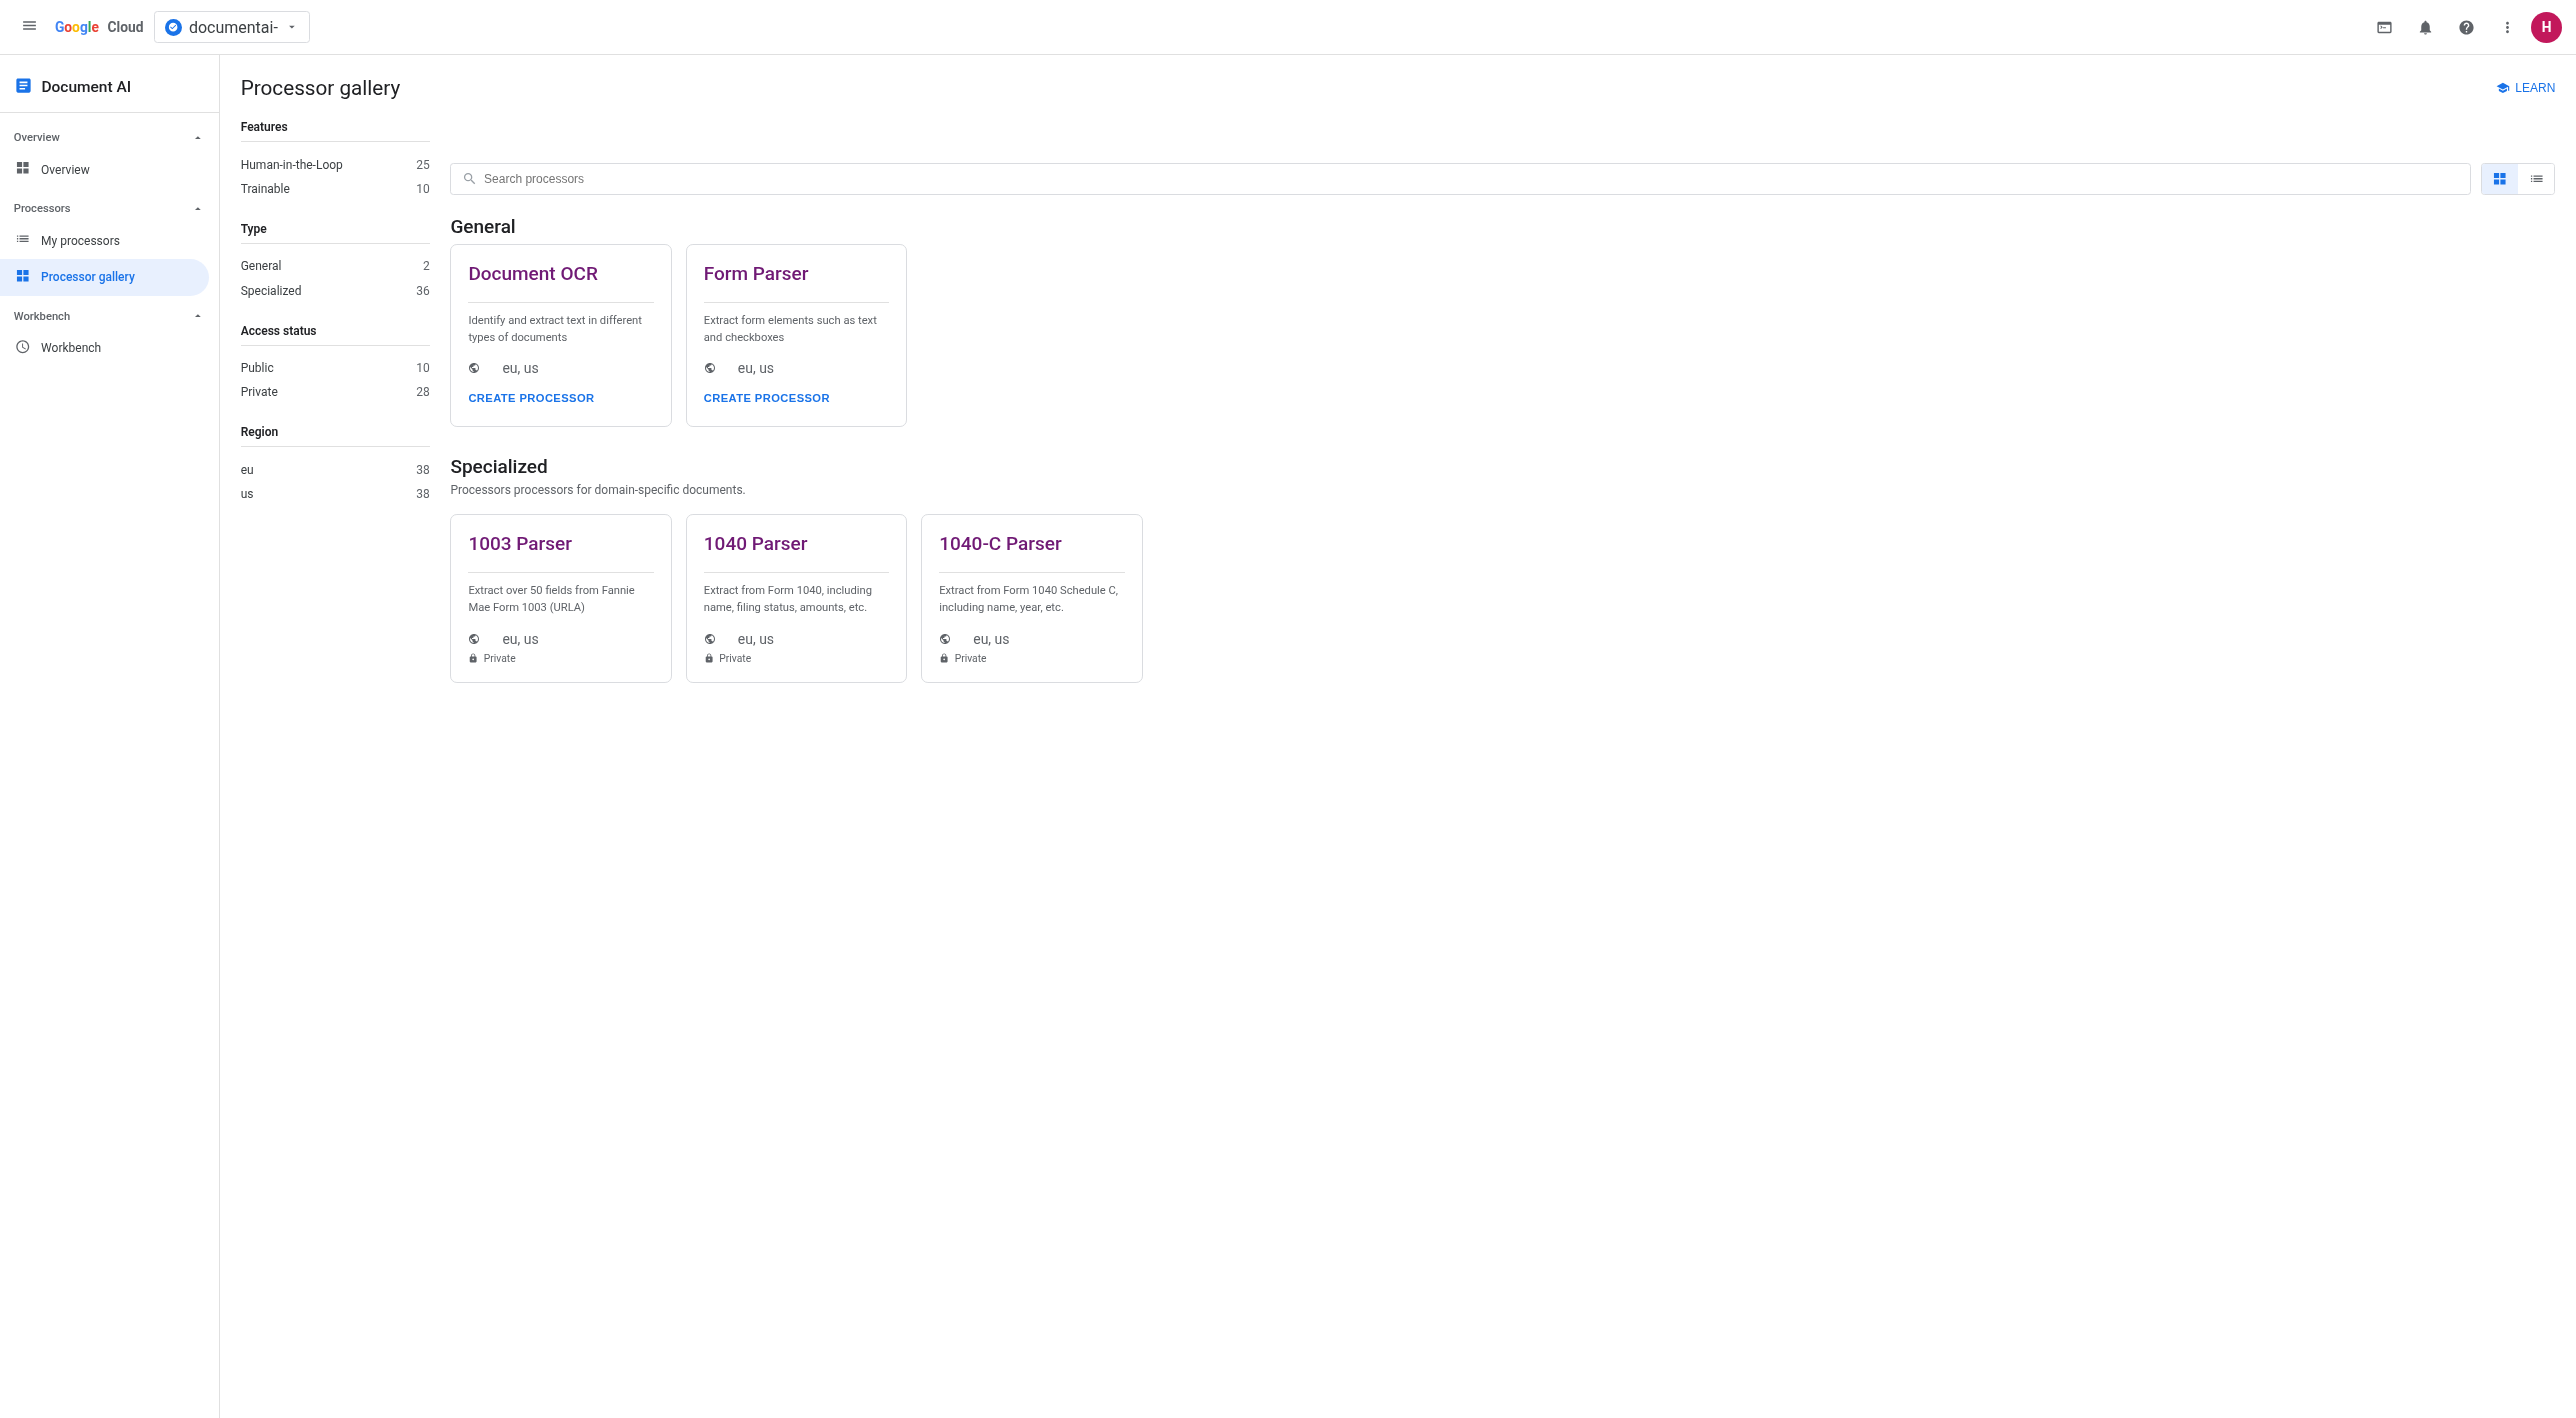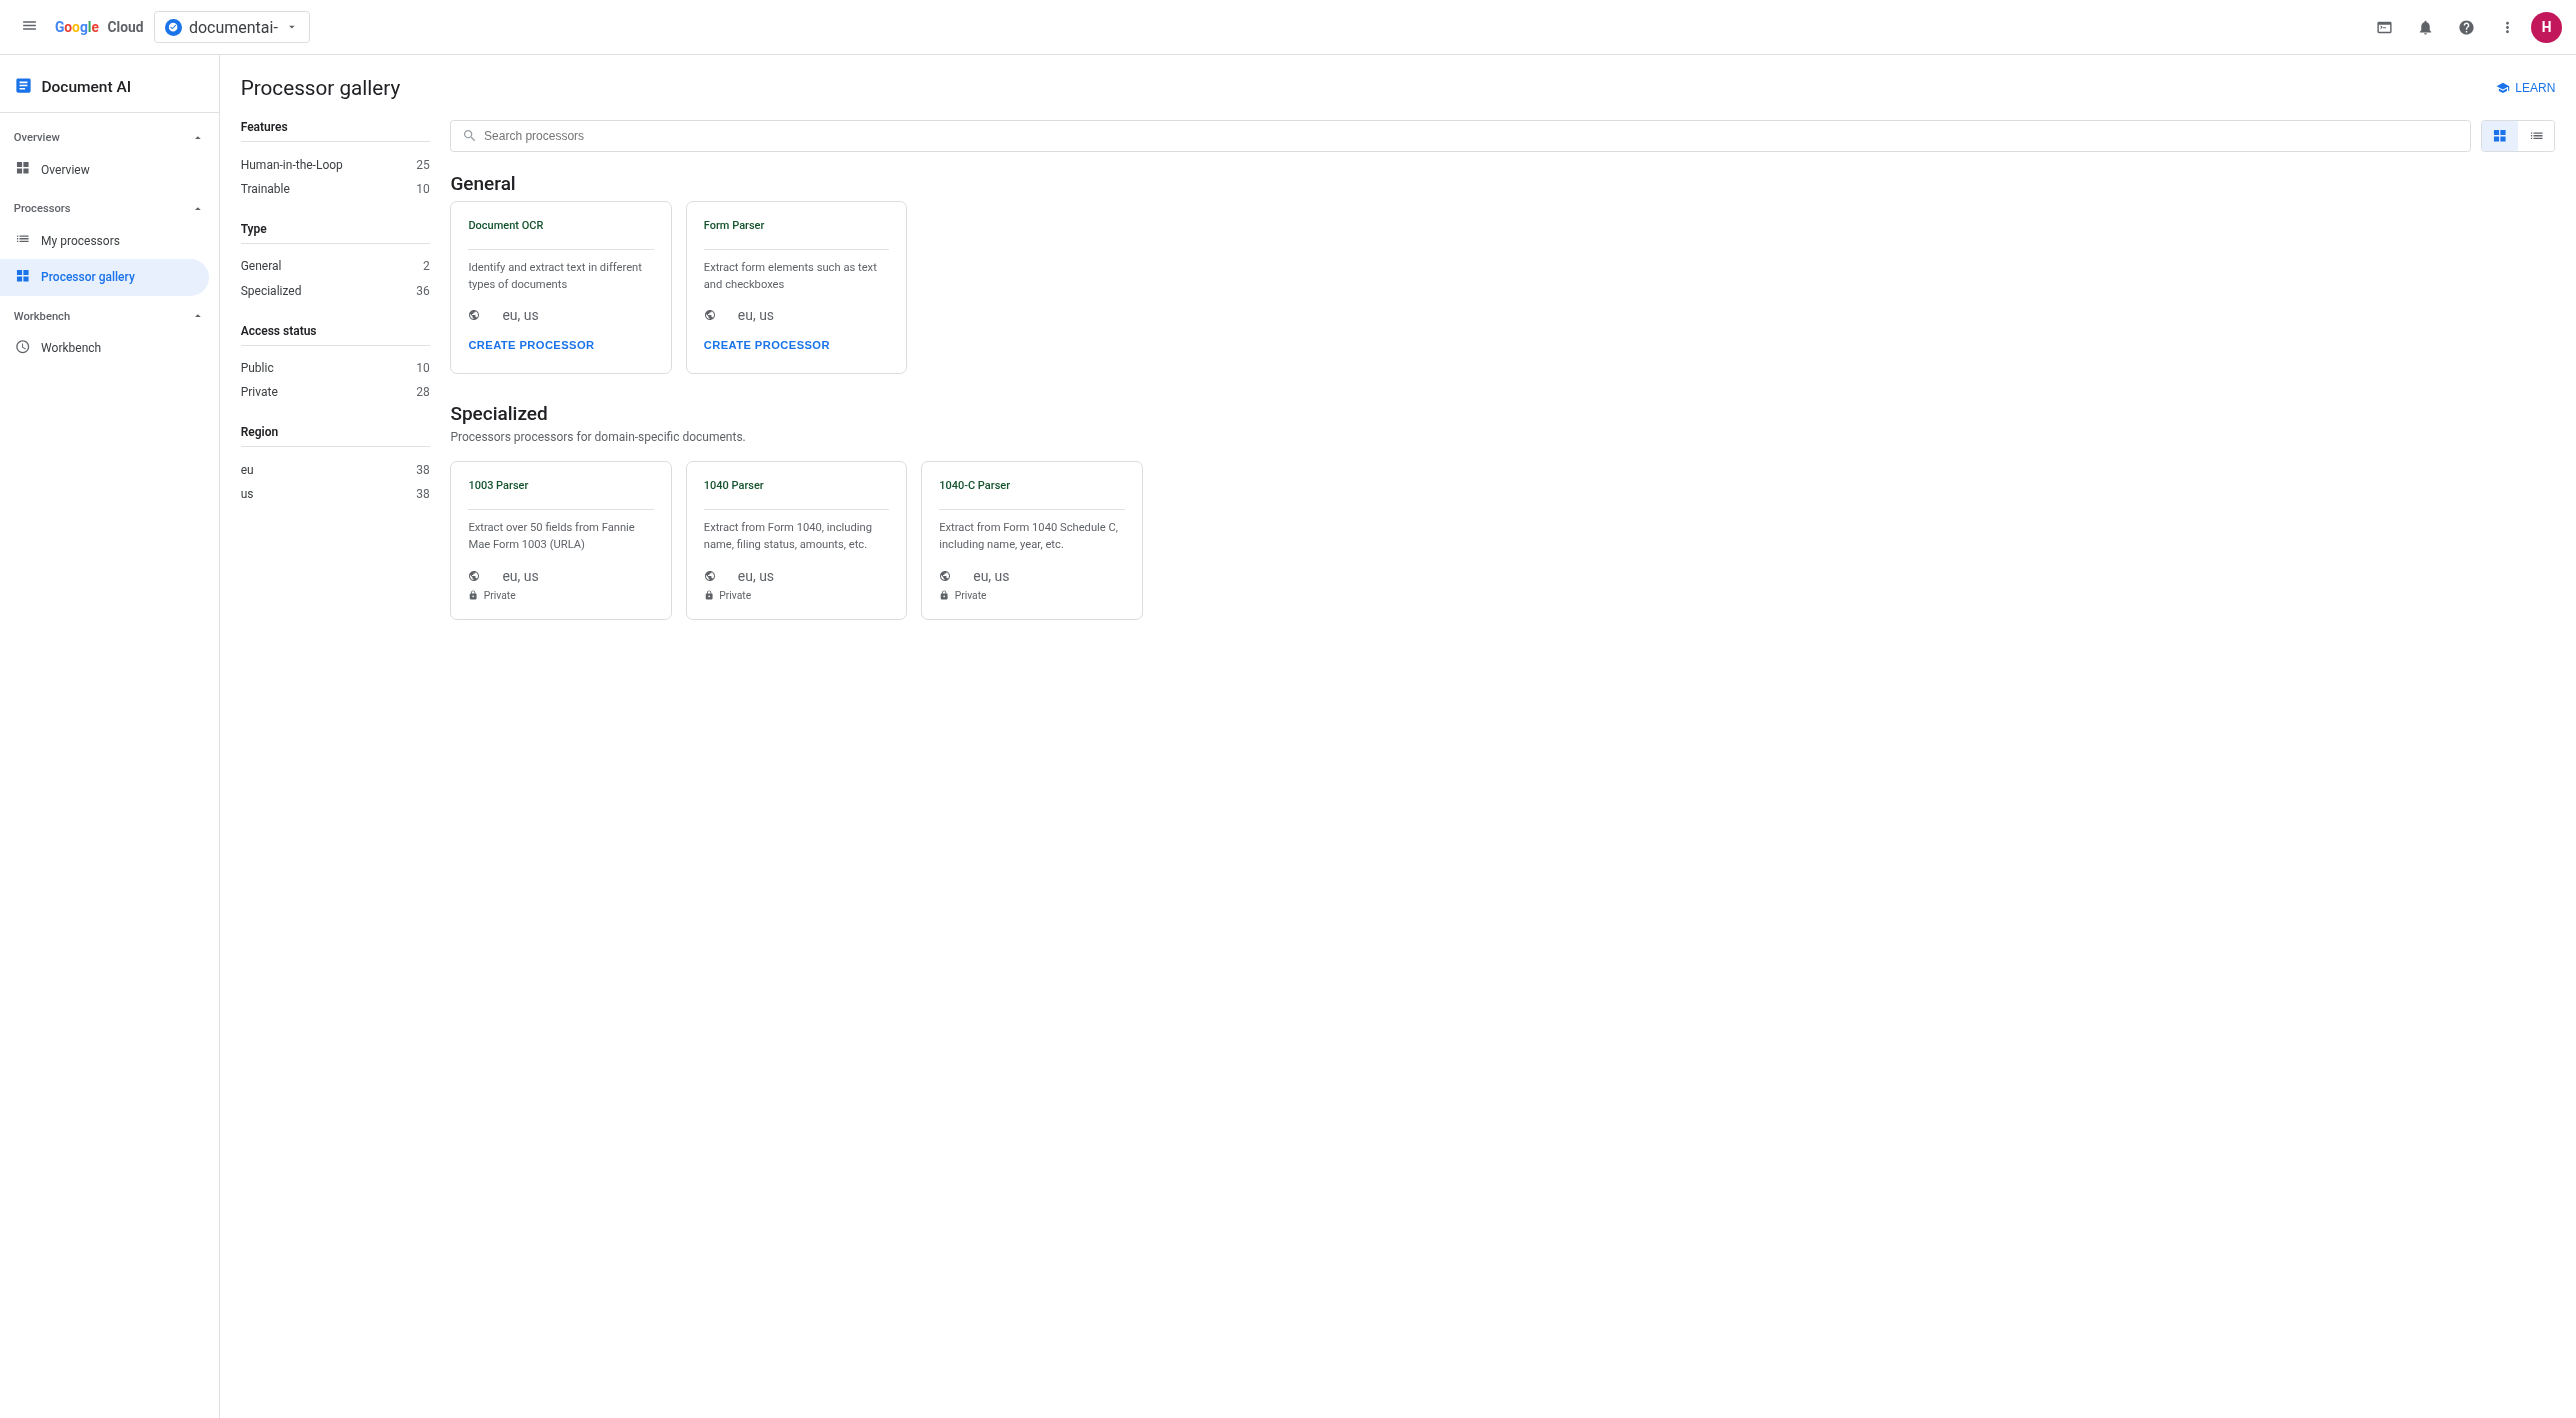--- a/index.html
+++ b/index.html
@@ -125,21 +125,21 @@
       margin-bottom: 10.3px; padding-bottom: 6.9px;
       border-bottom: 0.9px solid #e0e0e0;
     }
     .filter-row {
       display: flex; justify-content: space-between; align-items: center;
       padding: 5.2px 0; font-size: 12px; color: #3c4043; cursor: pointer;
     }
     .filter-count { color: #5f6368; }
 
     
-    .processors-area { flex: 1; }
+    .processors-area { flex: 1; margin-top: 43px; }
     .search-and-view {
       display: flex; align-items: center; gap: 10.3px; margin-bottom: 20.7px;
     }
     .processor-search {
       flex: 1; display: flex; align-items: center;
       border: 0.9px solid #dadce0; border-radius: 3.4px;
       padding: 6.9px 10.3px; gap: 6.9px; background: #fff;
     }
     .processor-search input {
       border: none; outline: none; font-size: 12px; color: #3c4043; flex: 1;
@@ -161,21 +161,21 @@
       display: grid;
       grid-template-columns: repeat(auto-fill, minmax(207px, 1fr));
       gap: 13.8px;
     }
     .processor-card {
       border: 0.9px solid #dadce0; border-radius: 6.9px;
       padding: 17px; display: flex; flex-direction: column;
       cursor: pointer; transition: box-shadow 0.2s;
       background: #fff;
     }
-    .card-title { font-size: 11px; font-weight: 500; color: #14532d; margin-bottom: 10.3px; }
+    .card-title { font-size: 19px; font-weight: 500; color: #701a75; margin-bottom: 10.3px; }
     .card-divider { border: none; border-top: 0.9px solid #e0e0e0; margin: 6.9px 0 10.3px 0; }
     .card-desc { font-size: 11.2px; color: #5f6368; flex: 1; line-height: 1.5; }
     .card-meta { margin-top: 13.8px; display: flex; flex-direction: column; gap: 5.2px; }
     .card-region { display: flex; align-items: center; gap: 22px; font-size: 14px; color: #5f6368; }
     .card-access { display: flex; align-items: center; gap: 5.2px; font-size: 10.3px; color: #5f6368; }
     .card-action { margin-top: 10.3px; }
     .create-btn {
       background: none; border: none; color: #1a73e8;
       font-size: 11.2px; font-weight: 700; cursor: pointer;
       padding: 5.2px 0; letter-spacing: 0.4px;

